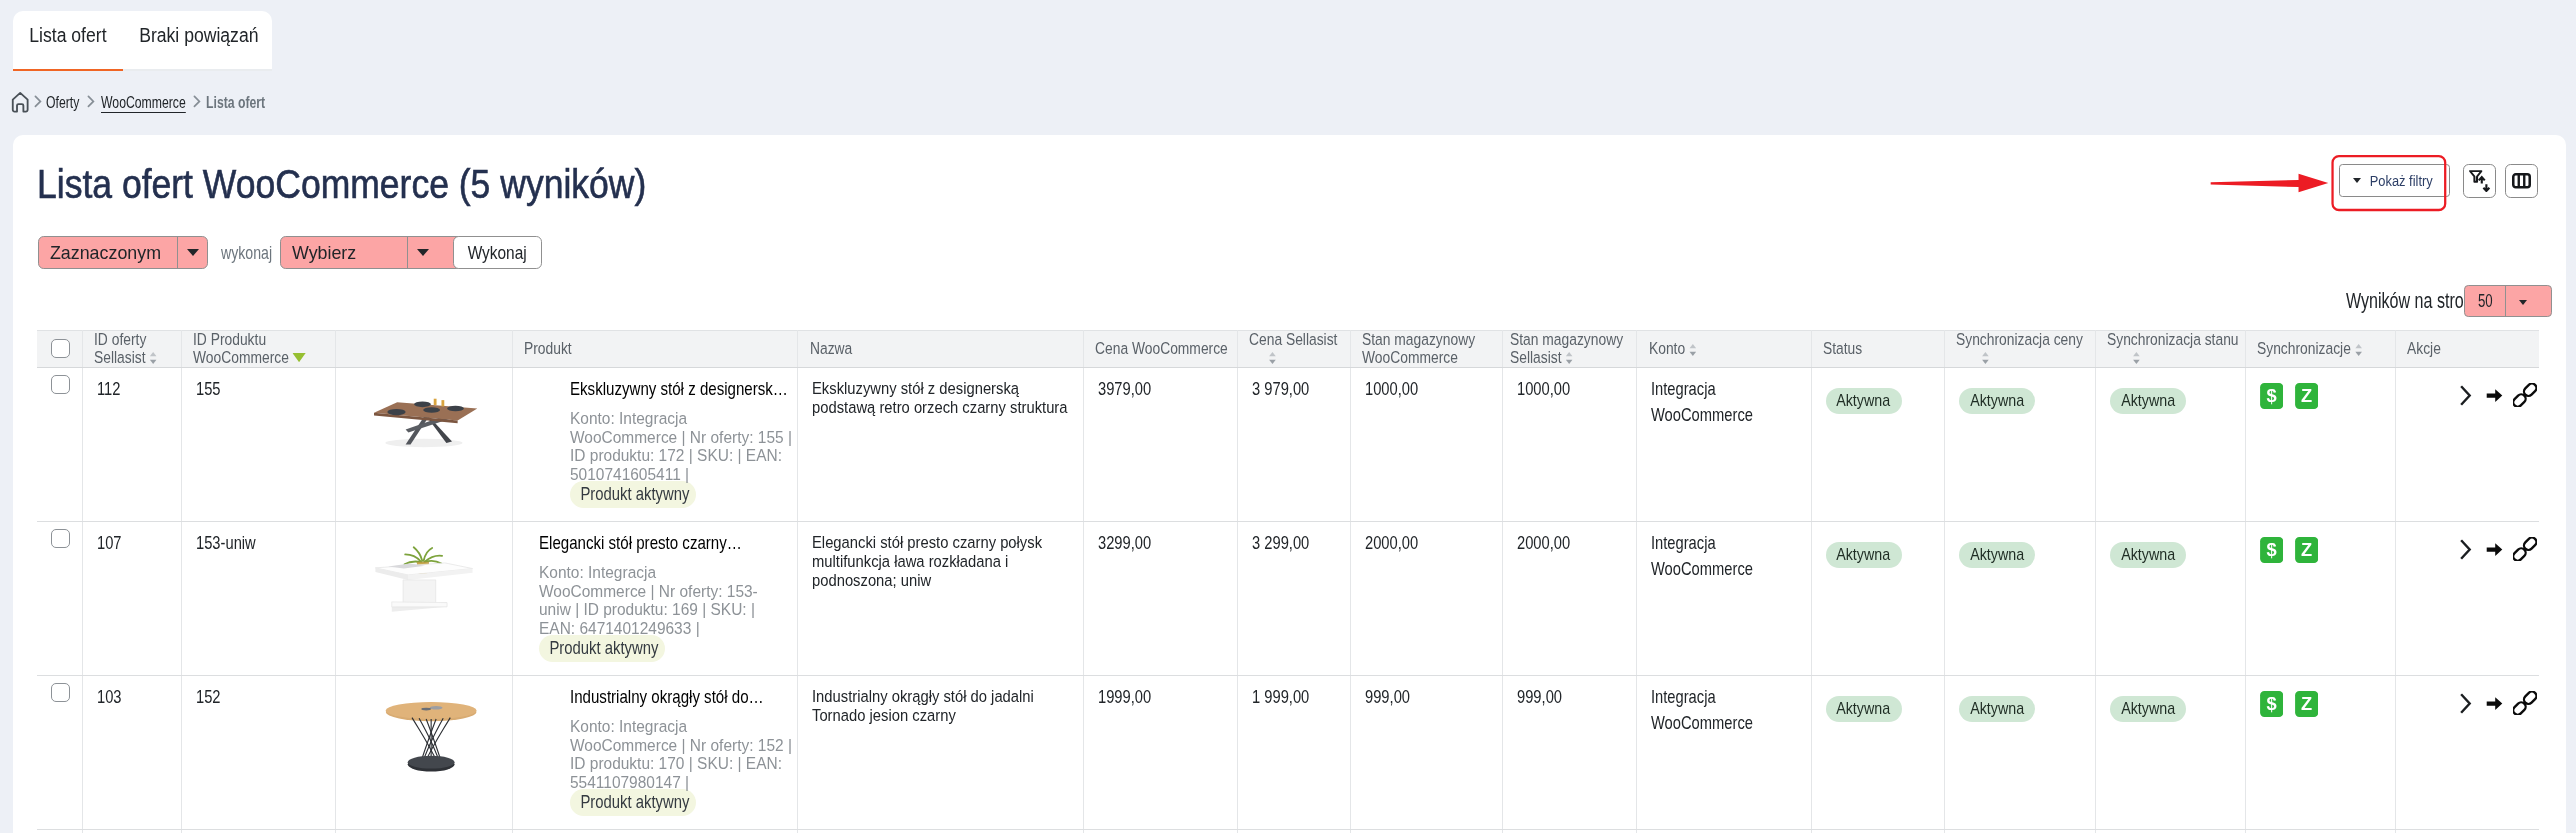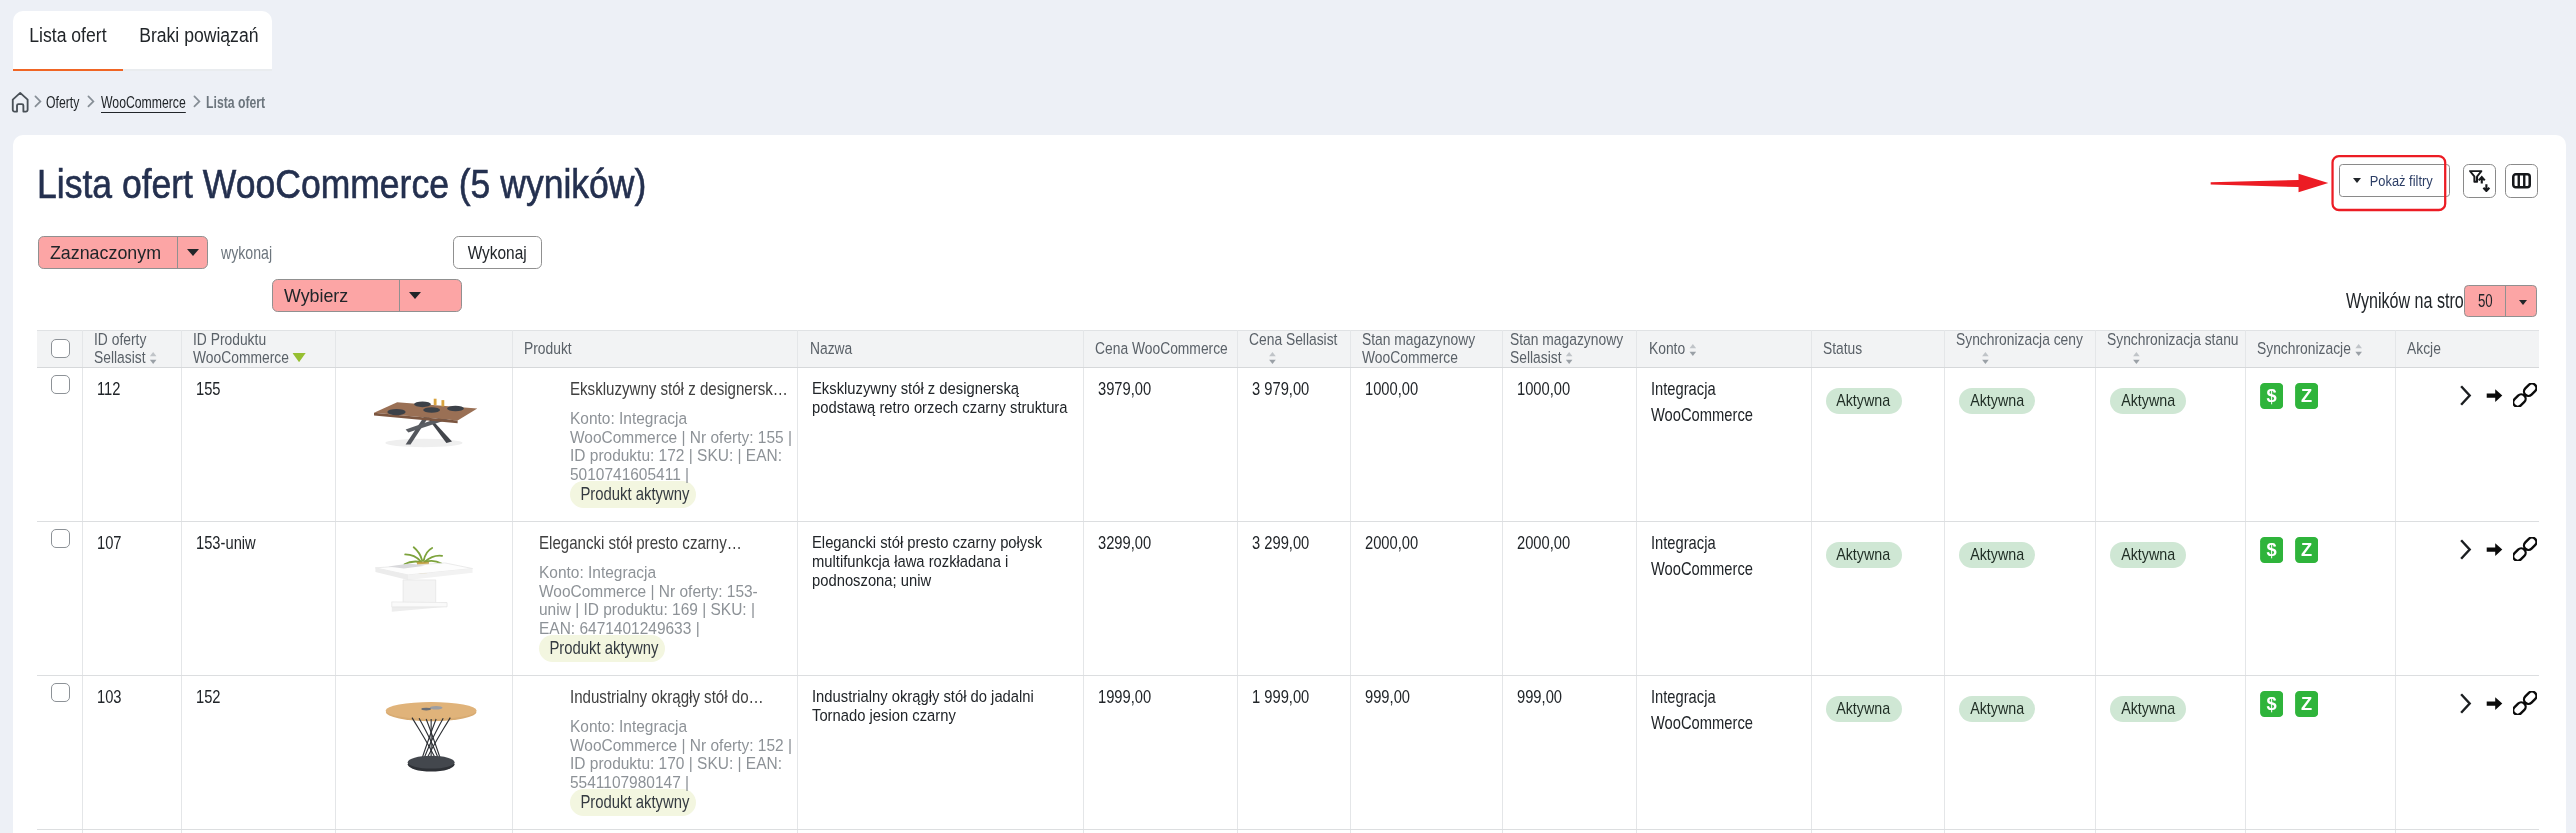--- a/index.html
+++ b/index.html
@@ -43,21 +43,21 @@
   th, td { vertical-align:top; text-align:left; border-right:0.7px solid #e4e6e8; padding:0 0 0 14px; }
   th:last-child, td:last-child { border-right:none; }
   thead th { background:#f2f3f4; height:33px; font-weight:normal; color:#5a6168; font-size:16.3px;
              border-top:0.7px solid #e0e2e4; border-bottom:0.7px solid #d6d8da; vertical-align:middle; padding:0 0 0 11.3px; }
   thead th .hx { display:inline-block; transform:scaleX(0.85); transform-origin:0 50%; white-space:nowrap; line-height:17.7px; }
   tbody td { border-bottom:0.7px solid #dcdee0; }
   tbody tr { height:154px; }
   .val { margin-top:8.5px; line-height:25.5px; }
   .val .sx { transform:scaleX(0.8); }
   .cbx { width:19px; height:19px; border:1.4px solid #8d9297; border-radius:5px; background:#fff; margin-top:7px; }
-  .ptitle { margin-top:10.6px; font-size:18.4px; line-height:21px; color:#404040; }
+  .ptitle { margin-top:10.6px; font-size:18.4px; line-height:21px; color:#000000; }
   .ptitle .sx { transform:scaleX(0.82); }
   .pmeta { margin-top:10px; font-size:17.4px; line-height:18.4px; color:#8d9297; }
   .pmeta .sx { transform:scaleX(0.89); line-height:18.4px; }
   .pbadge { margin-top:-1.8px; width:126px; height:27px; line-height:27px; background:#f3f6e0; border-radius:13.5px;
             font-size:17.7px; color:#343a40; text-align:center; }
   .nazwa { margin-top:11.3px; font-size:17.4px; line-height:19px; color:#212529; }
   .pill { margin-top:20px; width:76px; height:26px; line-height:26px; background:#cfe7d4; border-radius:13.5px;
           font-size:17px; color:#1f2d24; text-align:center; }
 </style>
 </head>
@@ -93,21 +93,21 @@
 <div class="abs card"></div>
 
 <h1>Lista ofert WooCommerce (5 wyników)</h1>
 
 <div class="sel" style="left:38px; top:236px; width:170px;">
   <span class="txt sx">Zaznaczonym</span>
   <span class="div" style="left:138px;"></span>
   <span class="caret" style="left:148px; top:12px;"></span>
 </div>
 <span class="abs sx" style="left:221px; top:243px; font-size:17.7px; color:#6c757d; transform:scaleX(0.8);">wykonaj</span>
-<div class="sel" style="left:272px; top:236px; width:190px;margin-top:43px;">
+<div class="sel" style="left:280px; top:236px; width:190px;">
   <span class="txt sx">Wybierz</span>
   <span class="div" style="left:126px;"></span>
   <span class="caret" style="left:136px; top:12px;"></span>
 </div>
 <div class="btn" style="left:453px; top:236px; width:89px;">
     <span class="sxc">Wykonaj</span>
   </div>
 
 <div class="btn" style="left:2339px; top:164px; width:111px; border-width:1.1px; border-color:#8a8a8a; border-radius:3.5px;">
   <span style="width:0;height:0;border-left:4.3px solid transparent;border-right:4.3px solid transparent;border-top:5px solid #212529;margin-right:6.4px;"></span>
@@ -128,21 +128,21 @@
     <line x1="17.4" y1="2" x2="17.4" y2="20" stroke="#16181b" stroke-width="3.4"></line>
   </svg>
 </div>
 
 <svg class="abs" style="left:2205px; top:149px;" width="248" height="71" viewBox="0 0 350 100">
   <rect x="180" y="10" width="159" height="76" rx="9" fill="none" stroke="#ec1c24" stroke-width="3.2"></rect>
   <polygon points="8,47 132,43.5 132,35 174,48 132,61 132,53.5 8,50" fill="#ec1c24"></polygon>
 </svg>
 
 <span class="abs" style="left:2346px; top:288px; font-size:22px;"><span class="sx" style="transform:scaleX(0.73);">Wyników na stronę:</span></span>
-<div class="sel" style="left:2464px; top:285px; width:73px; height:32px; border-radius:4.3px; font-size:18.4px;">
+<div class="sel" style="left:2464px; top:285px; width:88px; height:32px; border-radius:4.3px; font-size:18.4px;">
   <span class="txt" style="padding-left:12.8px;"><span class="sx" style="transform:scaleX(0.72);">50</span></span>
   <span class="div" style="left:40px;"></span>
   <span class="caret" style="left:54px; top:14px; border-left-width:4.3px; border-right-width:4.3px; border-top-width:5px;"></span>
 </div>
 
 <table>
   <colgroup>
     <col style="width:45px">
       <col style="width:99px">
       <col style="width:154px">

